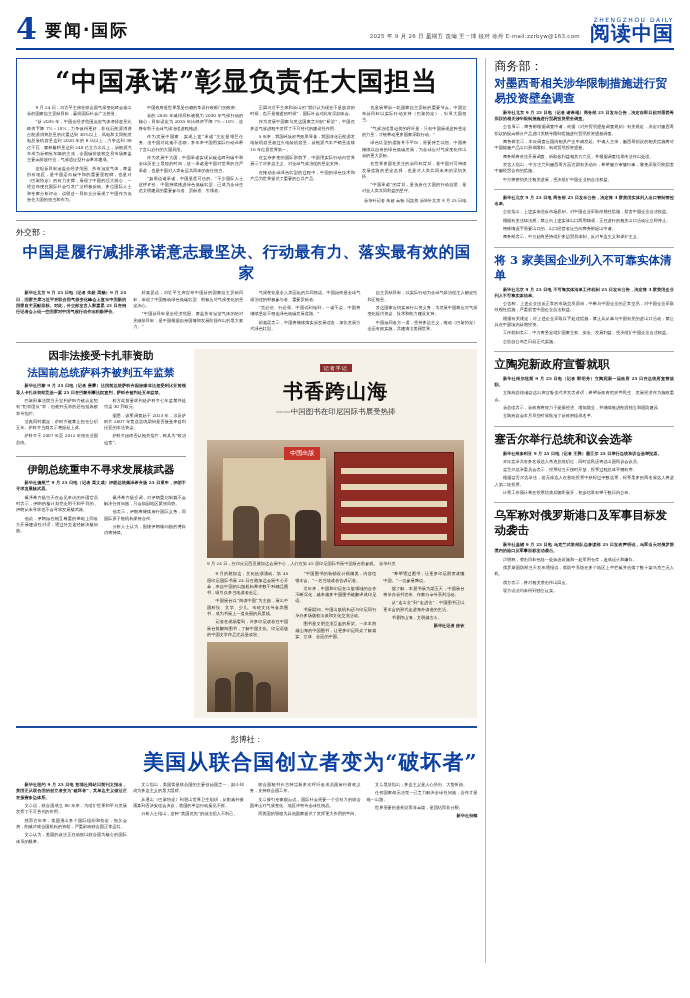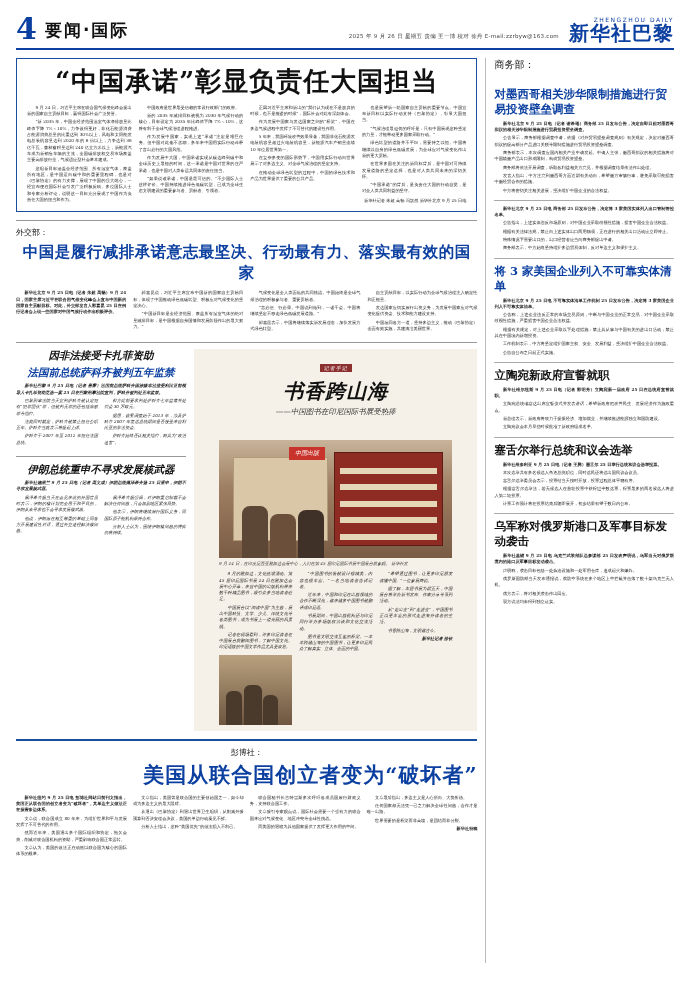--- a/index.html
+++ b/index.html
@@ -35,23 +35,23 @@
   .rule-thin{border-top:1px solid #999;margin:8px 0 6px 0;}
   .rule-dbl{border-top:2px solid #1a4fa0;margin:8px 0 6px 0;}
 
   
   .kicker{text-align:left;font-size:8px;color:#111;font-family:"DejaVu Serif","Liberation Serif",serif;margin-bottom:4px;}
   .mfa-title{font-family:"DejaVu Serif","Liberation Serif",serif;font-size:15.5px;font-weight:bold;text-align:center;color:#0b3fa0;letter-spacing:.5px;margin-bottom:6px;}
   .three-cols{display:flex;gap:7px;}
   .three-cols > div{flex:1;}
 
   
-  .midzone{display:flex;gap:8px;margin-top:6px;font-style:italic;}
+  .midzone{display:flex;gap:8px;margin-top:6px;}
   .mz-left{width:170px;}
-  .mz-right{flex:1;background:#f6f1e8;padding:6px 25px;box-sizing:border-box;}
+  .mz-right{flex:1;background:#f6f1e8;padding:6px 13px;box-sizing:border-box;}
   .sub-head{font-family:"DejaVu Serif","Liberation Serif",serif;font-size:10.5px;font-weight:bold;text-align:center;line-height:1.25;margin-bottom:4px;color:#111;}
   .sub-head.blue{color:#0b3fa0;}
   .two-cols{display:flex;gap:6px;}
   .two-cols > div{flex:1;}
 
   .jizhe{display:inline-block;background:#8c2f2f;color:#fff;font-size:5px;padding:1px 4px;font-family:"DejaVu Serif","Liberation Serif",serif;letter-spacing:1px;}
   .feature-title{font-family:"DejaVu Serif","Liberation Serif",serif;font-size:20px;font-weight:bold;text-align:center;margin:4px 0 2px 0;letter-spacing:1px;}
   .feature-sub{font-family:"DejaVu Serif","Liberation Serif",serif;font-size:7.5px;text-align:center;color:#333;margin-bottom:23px;}
 
   .photo{position:relative;height:118px;background:linear-gradient(180deg,#c8b49a 0%,#9e7f63 40%,#7a5b44 100%);overflow:hidden;}
@@ -64,39 +64,39 @@
   .photo2{height:70px;background:linear-gradient(180deg,#b9a17f,#6d5540);margin-top:4px;position:relative;overflow:hidden;}
   .photo2 .p{position:absolute;bottom:0;background:#4a3a2c;border-radius:6px 6px 0 0;}
 
   
   .bb-kicker{text-align:center;font-size:8px;font-family:Liberation Sans, sans-serif;margin-bottom:3px;}
   .bb-title{font-family:"DejaVu Serif","Liberation Serif",serif;font-size:21px;font-weight:bold;text-align:right;color:#0b3fa0;letter-spacing:1px;margin-bottom:6px;}
   .four-cols{display:flex;gap:6px;}
   .four-cols > div{flex:1;}
 
   
-  .rail-kicker{font-family:Liberation Sans, sans-serif;font-size:10px;color:#111;margin-bottom:15px;}
+  .rail-kicker{font-family:Liberation Sans, sans-serif;font-size:12px;color:#111;margin-bottom:1px;}
   .rail-title{font-family:"DejaVu Serif","Liberation Serif",serif;font-size:11.5px;font-weight:bold;line-height:1.3;color:#111;margin-bottom:4px;}
   .rail-title.blue{color:#0b3fa0;}
   .rail-rule{border-top:1px solid #aaa;margin:6px 0 5px 0;}
   .rail-body{font-family:"DejaVu Serif","Liberation Serif",serif;font-size:4.2px;line-height:1.5;text-align:justify;color:#222;}
   .rail-body p{margin:0 0 2px 0;text-indent:2em;}
 </style>
 </head>
 <body>
 
 <div class="page">
 
   <div class="masthead">
     <div class="pagenum">4</div>
     <div class="sectitle">要闻·国际</div>
     <div class="mast-mid">2025 年 9 月 26 日   星期五   责编 王一博   校对 徐丹   E-mail:zzrbyw@163.com</div>
     <div class="mast-right">
       <div class="mast-en">ZHENGZHOU DAILY</div>
-      <div class="mast-cn">新华社巴黎</div>
+      <div class="mast-cn">阅读中国</div>
     </div>
   </div>
 
   <div class="cols">
 
     <div class="left">
 
       <div class="lead-box">
         <div class="lead-title">“中国承诺”彰显负责任大国担当</div>
         <div class="lead-cols">

